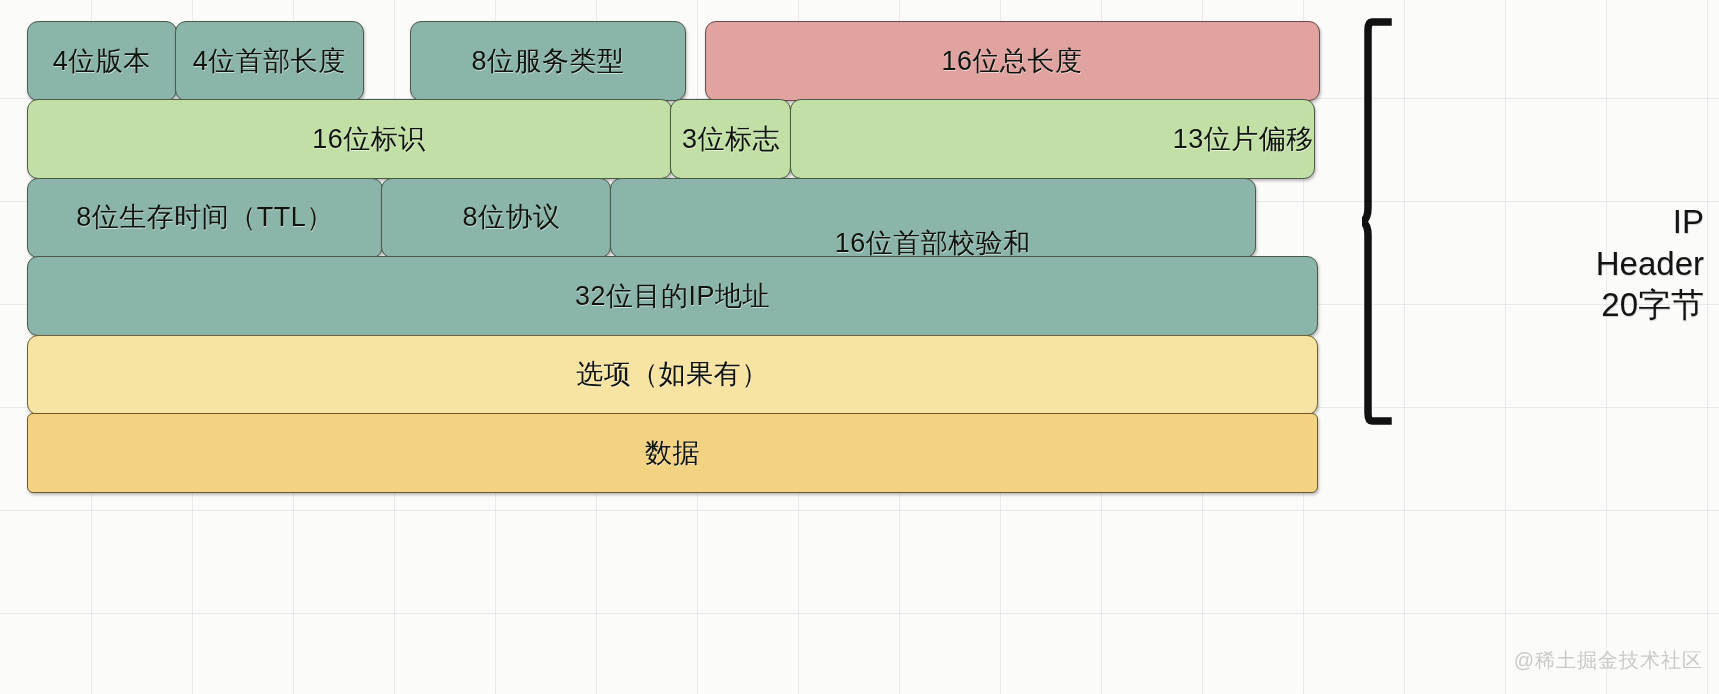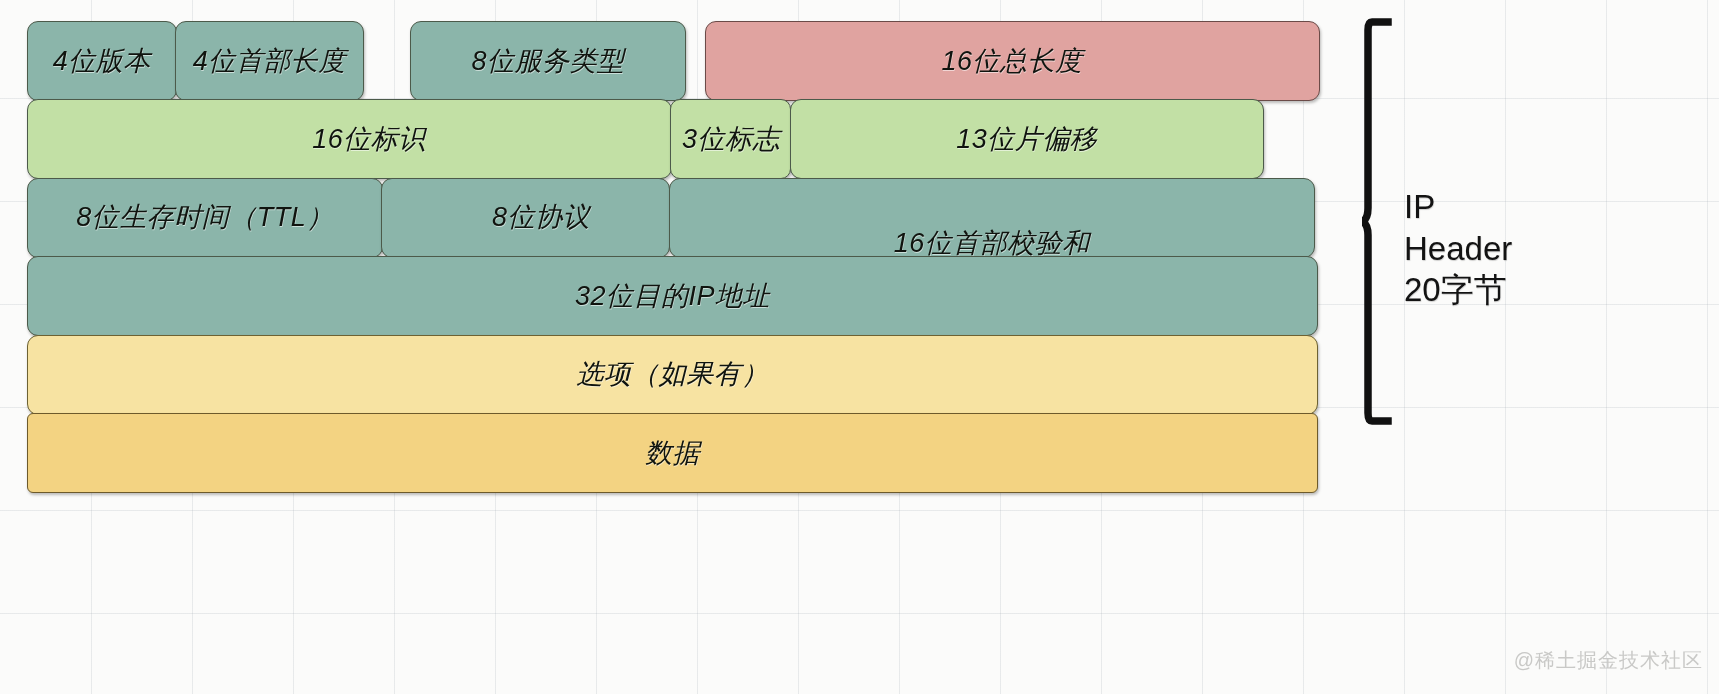--- a/index.html
+++ b/index.html
@@ -26,21 +26,20 @@
     background-size: 101px 103px;
     background-position: -10px -5px;
   }
 
   
   #diagram {
     position: absolute;
     left: 27px;
     top: 21px;
     width: 1291px;
-    font-style: italic;
   }
 
   .row {
     position: relative;
     display: flex;
     width: 100%;
     height: 80px;
     margin-bottom: 0px;
   }
 
@@ -87,23 +86,23 @@
     left: 1362px;
     top: 18px;
     width: 40px;
     height: 407px;
   }
   #brace-wrap svg { display: block; }
 
   #brace-caption {
     position: absolute;
     left: 1404px;
-    top: 186px;
+    top: 201px;
     width: 300px;
-    text-align: left;
+    text-align: right;
     font-size: 33px;
     line-height: 1.26;
     color: #131313;
     text-shadow: 0.5px 1px 1px rgba(0,0,0,0.18);
   }
   #brace-caption div { white-space: nowrap; }
 
   
   #watermark {
     position: absolute;
@@ -132,32 +131,32 @@
           <span class="label">8位服务类型</span>
         </div>
         <div class="cell c-pink" style="width: 646px; background: rgb(224, 163, 160);">
           <span class="label">16位总长度</span>
         </div>
       </div>
       <div class="row">
         <div class="cell c-green" style="width: 645px; background: rgb(194, 224, 165); padding-left: 39px;">
           <span class="label">16位标识</span>
         </div>
-        <div class="cell c-green" style="width: 121px; background: rgb(194, 224, 165); border-radius: 10px;">
+        <div class="cell c-green" style="width: 121px; background: rgb(194, 224, 165);">
           <span class="label">3位标志</span>
         </div>
-        <div class="cell c-green" style="width: 474px; background: rgb(194, 224, 165);">
+        <div class="cell c-green" style="width: 525px; background: rgb(194, 224, 165); justify-content: flex-end;">
           <span class="label">13位片偏移</span>
         </div>
       </div>
       <div class="row">
         <div class="cell c-teal" style="width: 356px; background: rgb(139, 181, 170);">
           <span class="label">8位生存时间（TTL）</span>
         </div>
-        <div class="cell c-teal" style="width: 289px; background: rgb(139, 181, 170); padding-left: 30px;">
+        <div class="cell c-teal" style="width: 230px; background: rgb(139, 181, 170); padding-left: 30px;">
           <span class="label">8位协议</span>
         </div>
         <div class="cell c-teal" style="width: 646px; background: rgb(139, 181, 170); align-items: flex-end;">
           <span class="label">16位首部校验和</span>
         </div>
       </div>
       <div class="row">
         <div class="cell c-teal" style="width: 1291px; background: rgb(139, 181, 170);">
           <span class="label">32位目的IP地址</span>
         </div>

